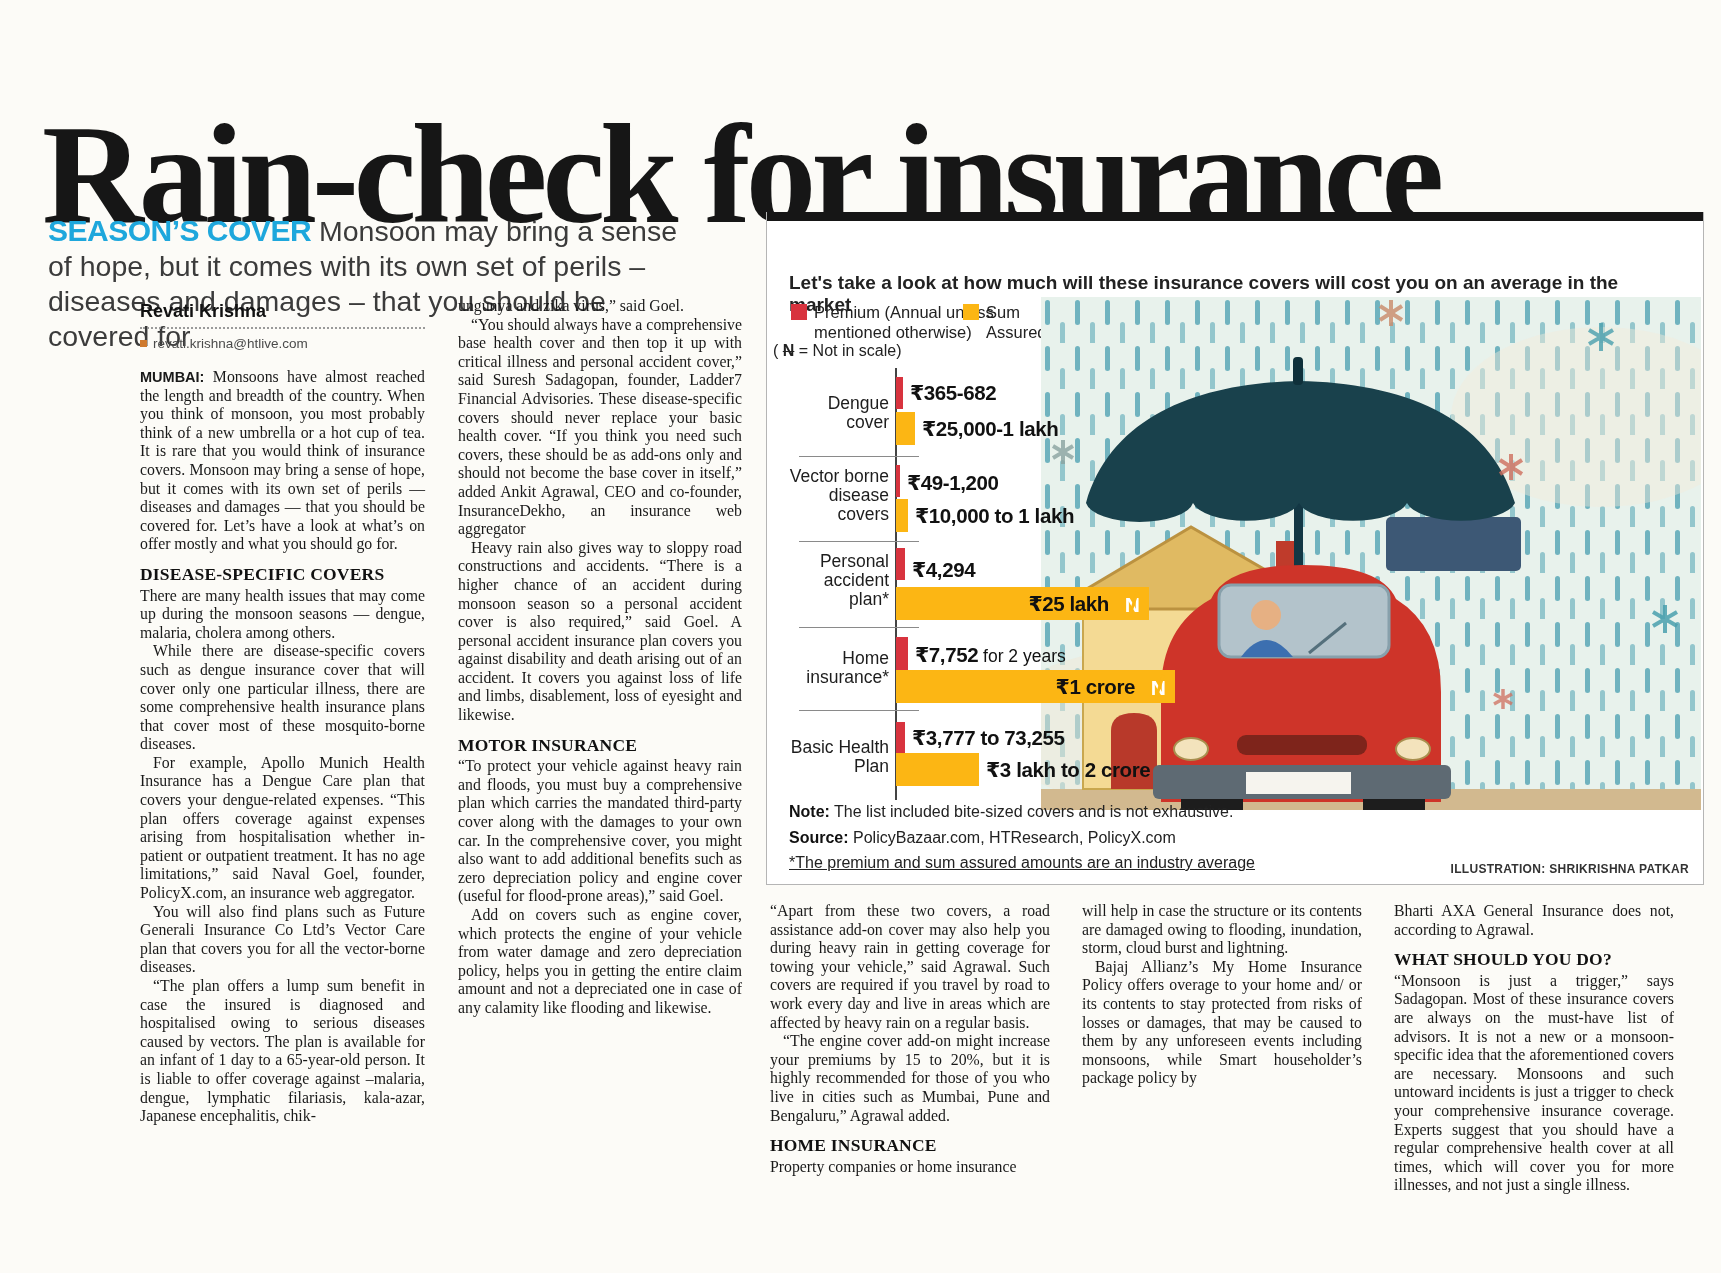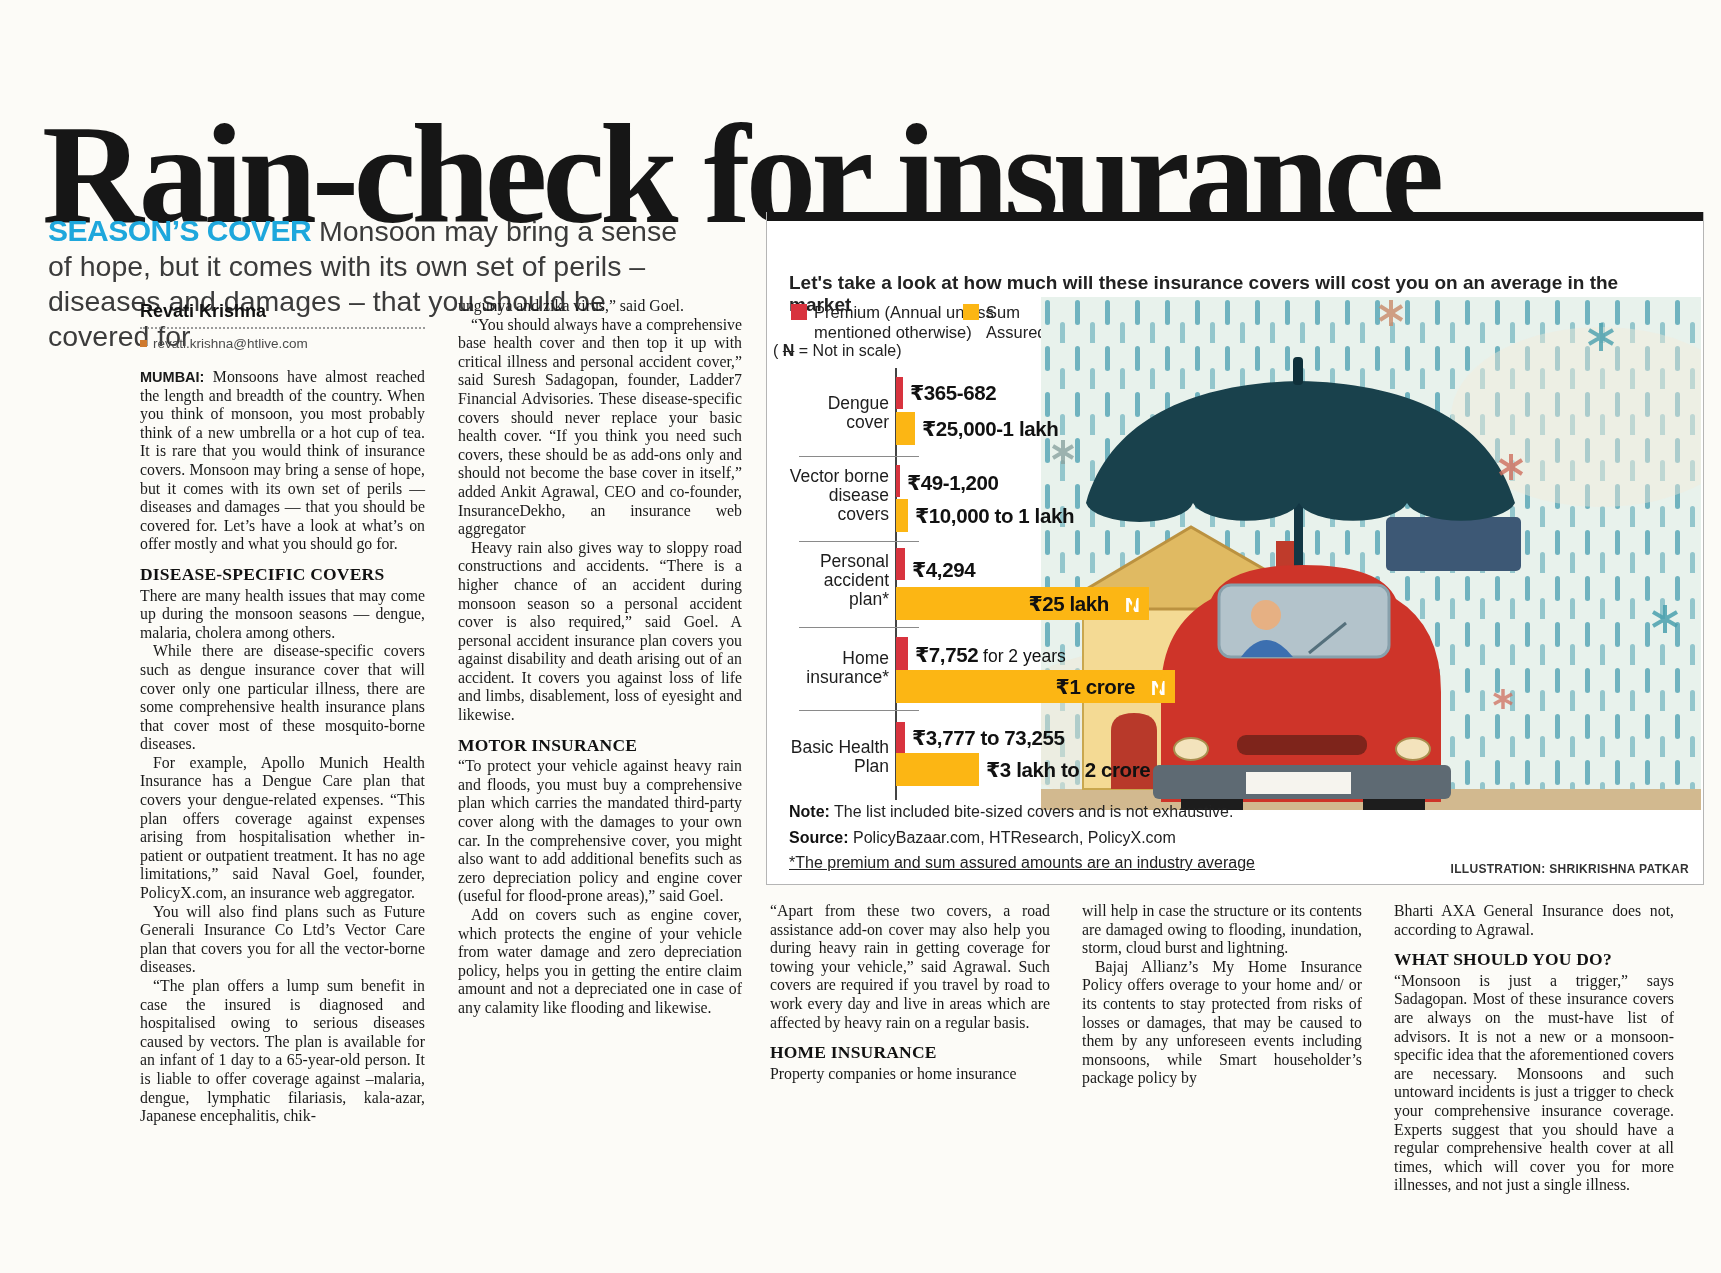--- a/index.html
+++ b/index.html
@@ -284,20 +284,21 @@
     </div>
 
     <div class="gnote n1"><b>Note:</b><span> The list included bite-sized covers and is not exhaustive.</span></div>
     <div class="gnote n2"><b>Source:</b><span> PolicyBazaar.com, HTResearch, PolicyX.com</span></div>
     <div class="gnote n3">*The premium and sum assured amounts are an industry average</div>
     <div class="credit">ILLUSTRATION: SHRIKRISHNA PATKAR</div>
   </div>
 
   <div class="bodycol col3">
     <p>“Apart from these two covers, a road assistance add-on cover may also help you during heavy rain in getting coverage for towing your vehicle,” said Agrawal. Such covers are required if you travel by road to work every day and live in areas which are affected by heavy rain on a regular basis.</p>
+    <p>“The engine cover add-on might increase your premiums by 15 to 20%, but it is highly recommended for those of you who live in cities such as Mumbai, Pune and Bengaluru,” Agrawal added.</p>
     <h3>HOME INSURANCE</h3>
     <p>Property companies or home insurance</p>
   </div>
 
   <div class="bodycol col4">
     <p>will help in case the structure or its contents are damaged owing to flooding, inundation, storm, cloud burst and lightning.</p>
     <p>Bajaj Allianz’s My Home Insurance Policy offers overage to your home and/ or its contents to stay protected from risks of losses or damages, that may be caused to them by any unforeseen events including monsoons, while Smart householder’s package policy by</p>
   </div>
 
   <div class="bodycol col5">

